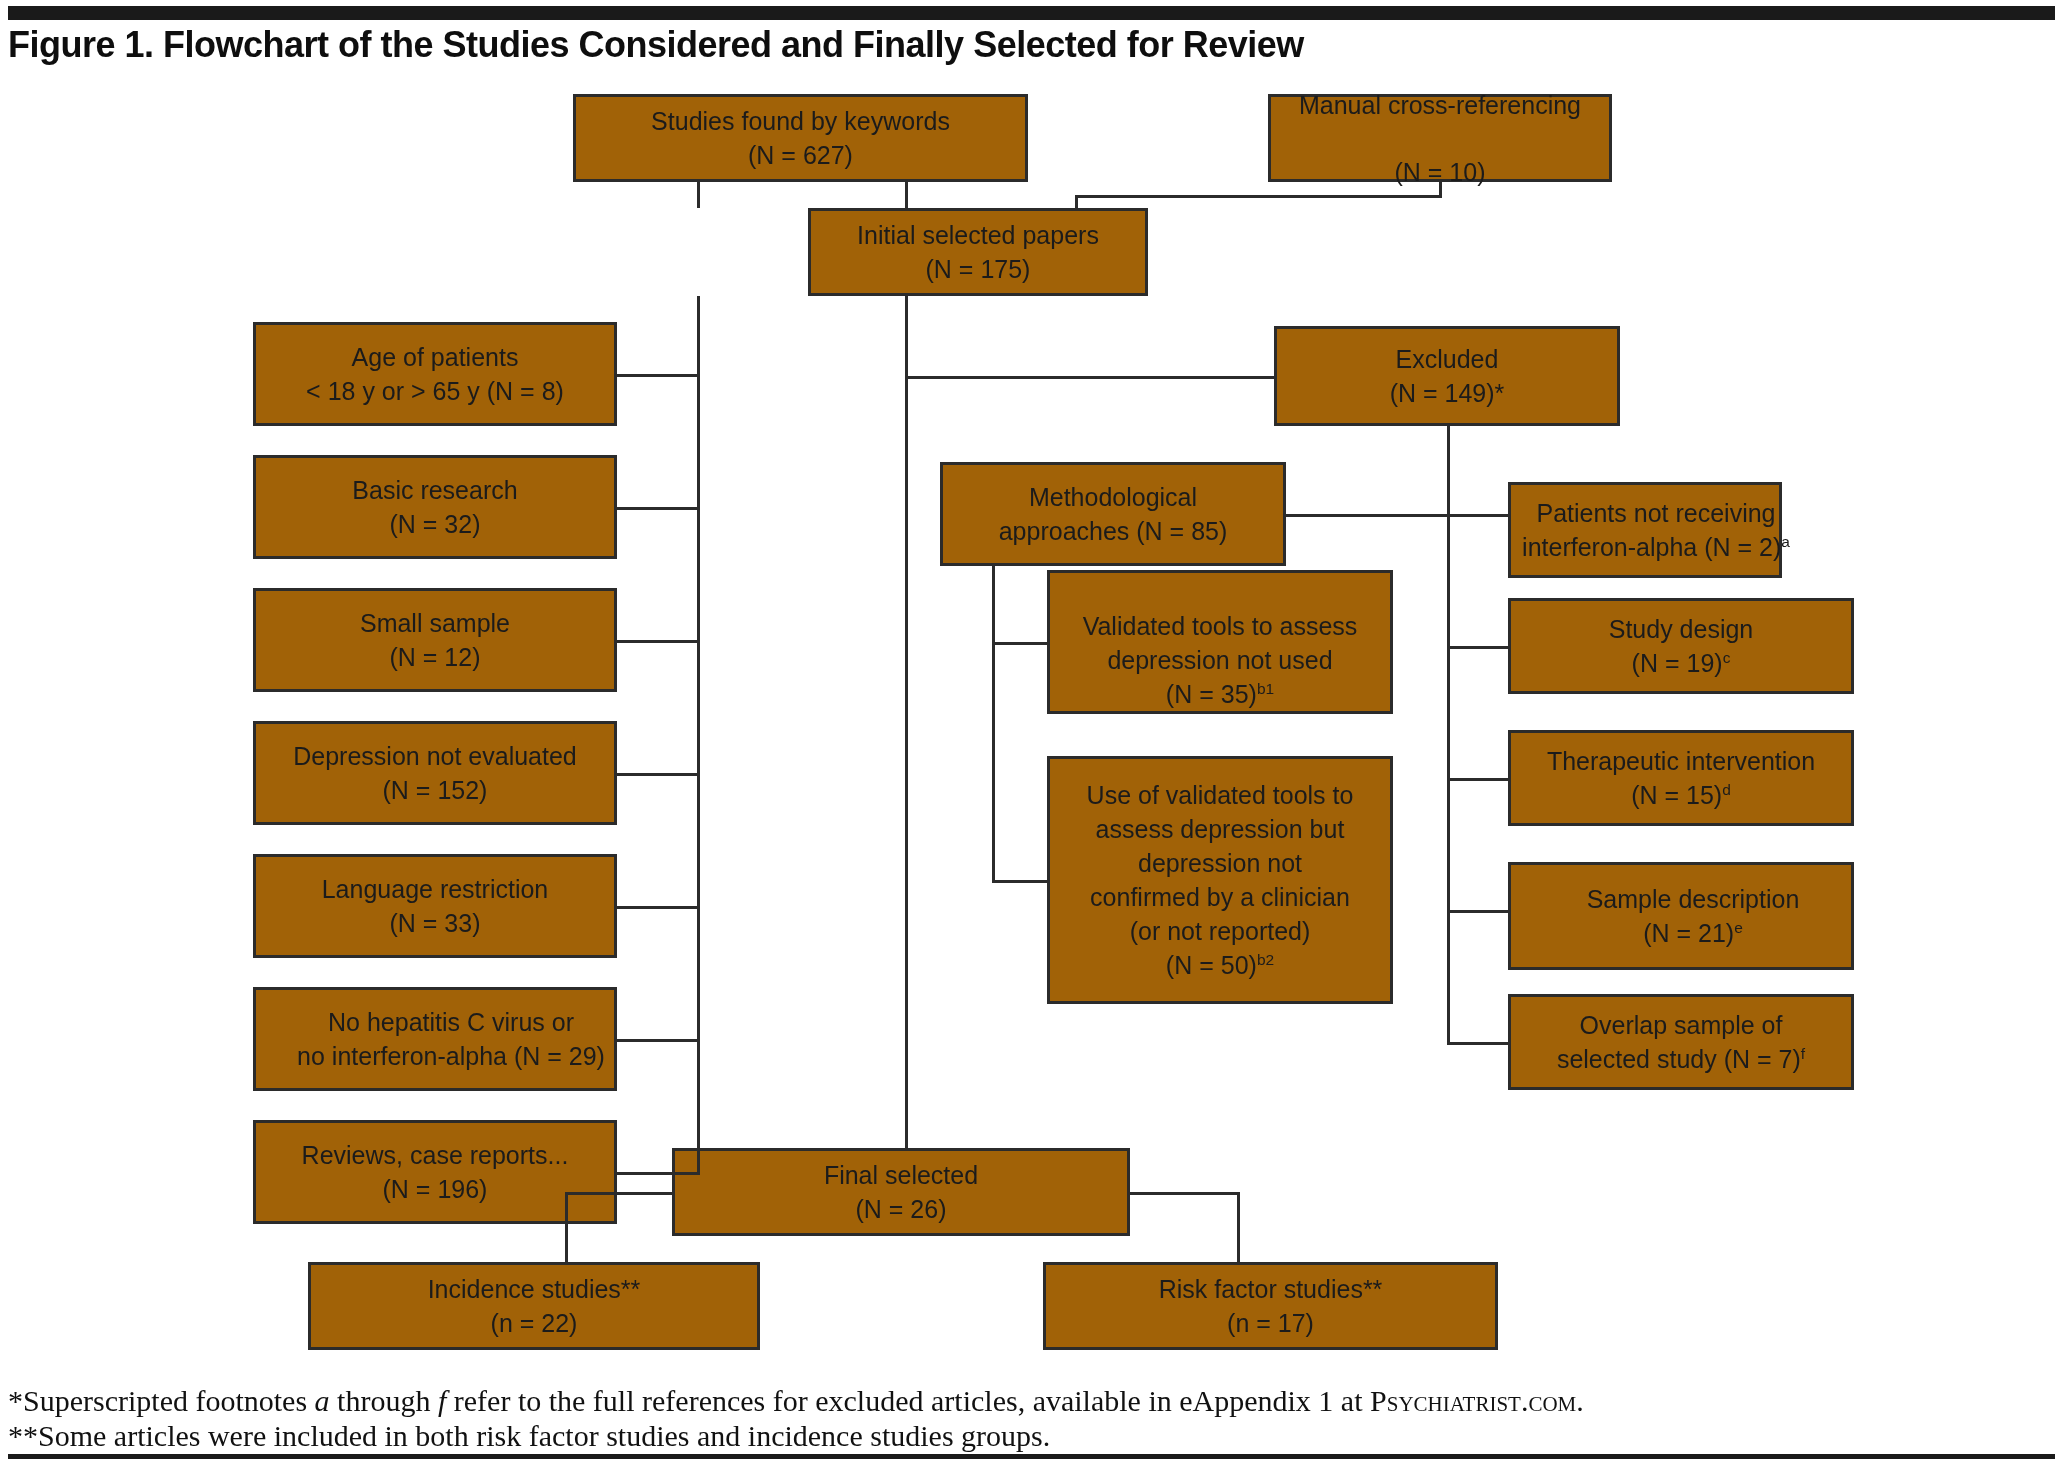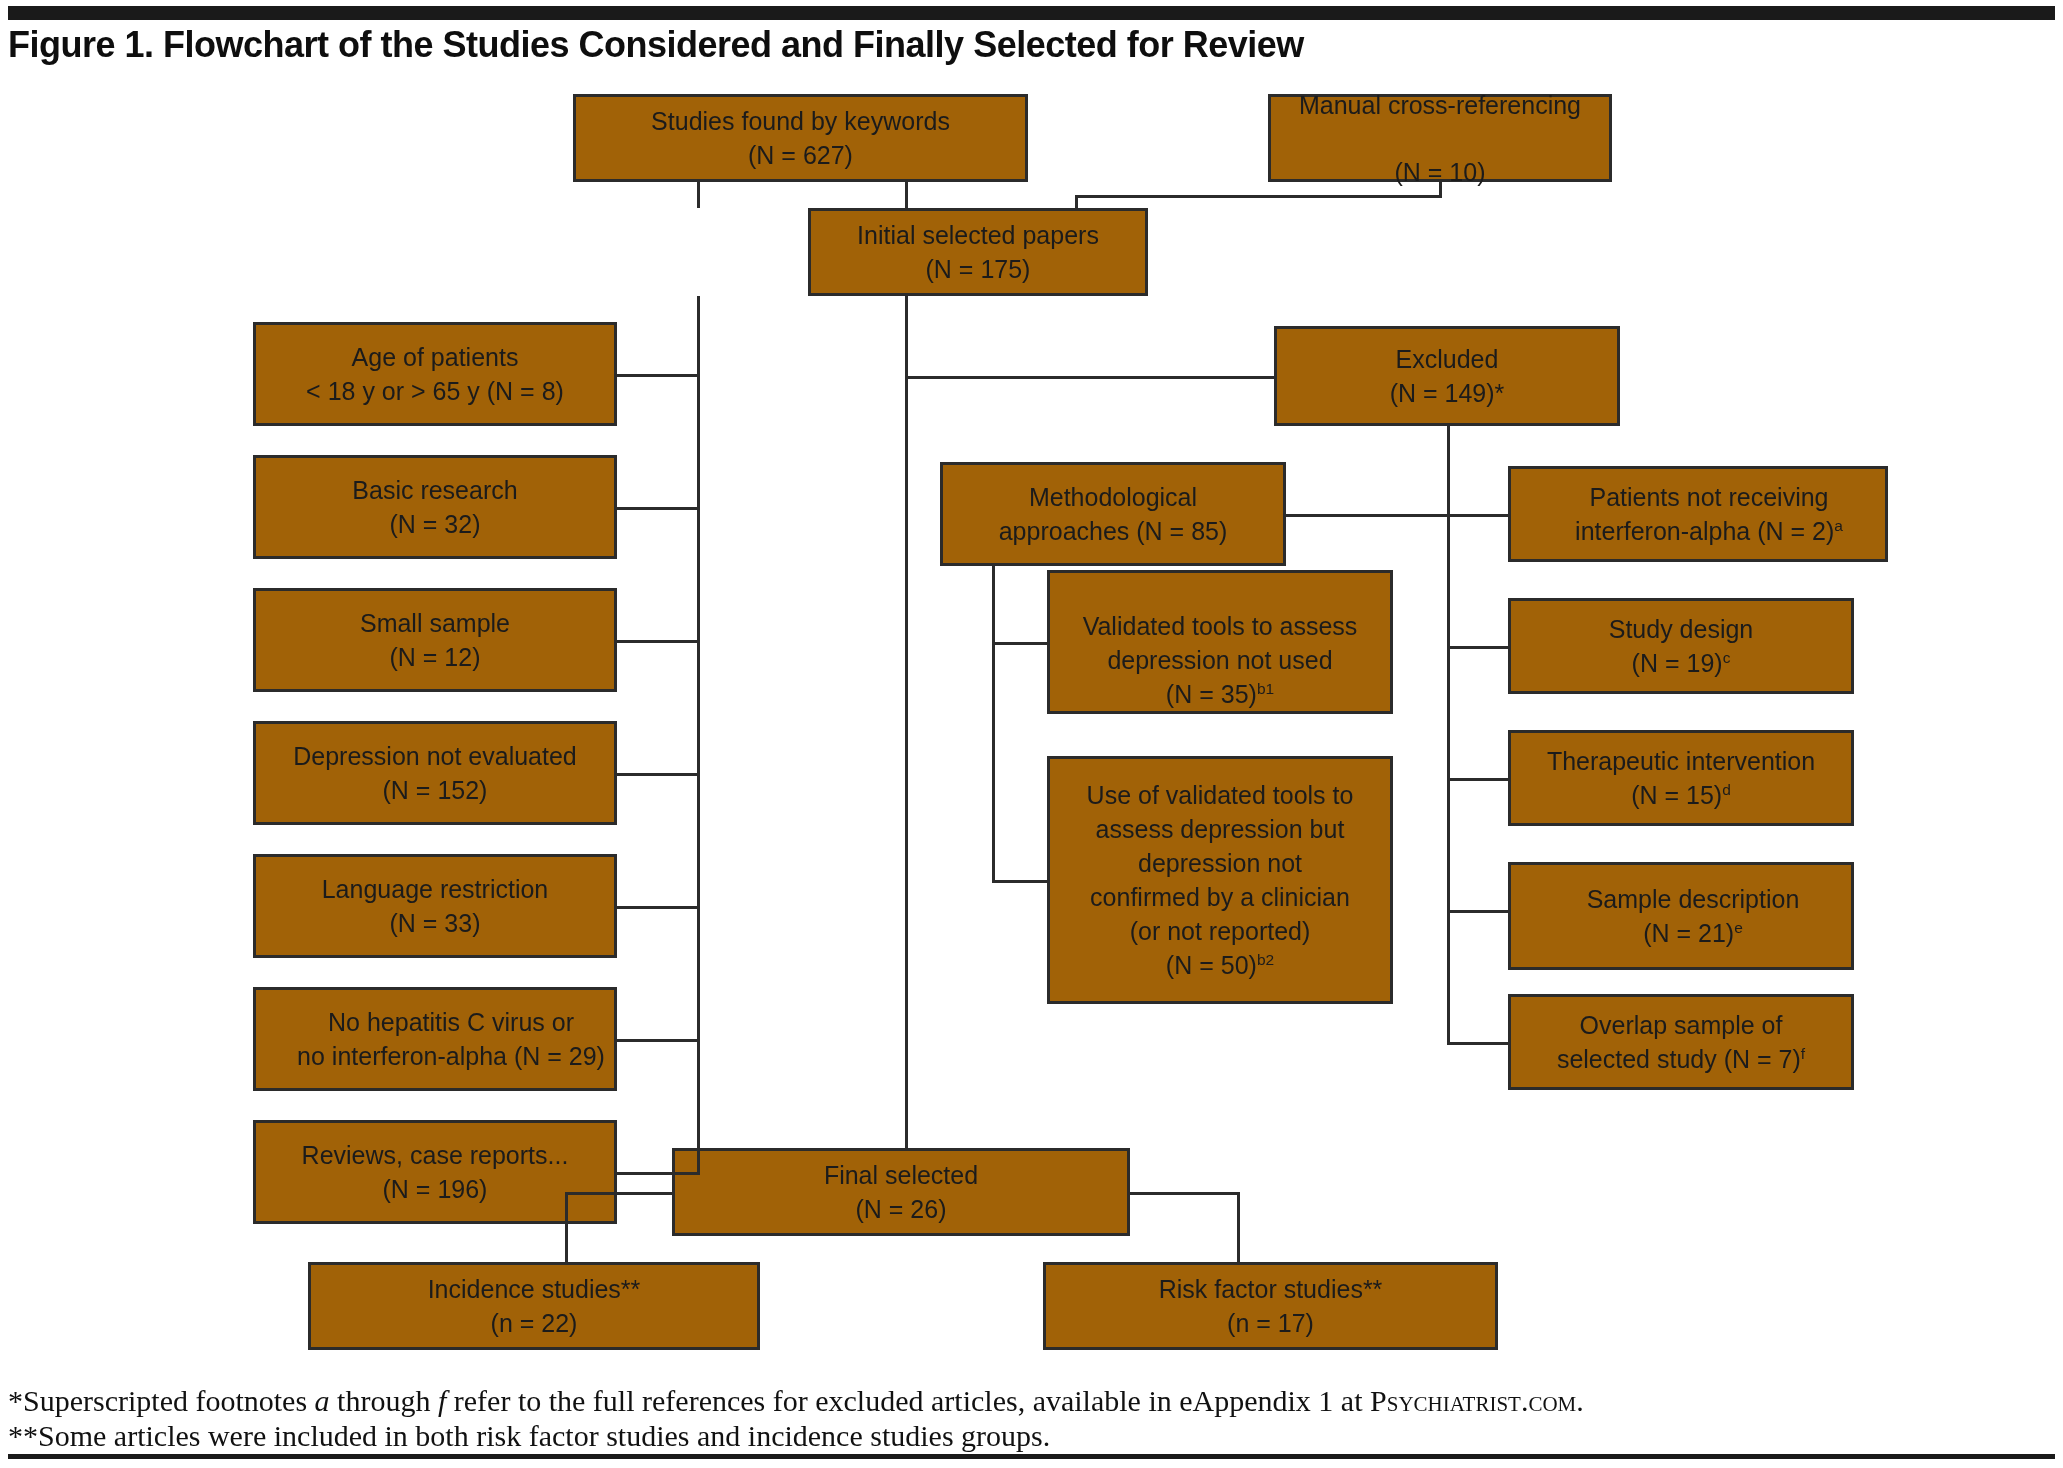--- a/index.html
+++ b/index.html
@@ -76,21 +76,21 @@
   <div class="box" style="left:1274px;top:326px;width:346px;height:100px;">
     <div class="ln">Excluded</div>
     <div class="ln">(N = 149)*</div>
   </div>
 
   <div class="box" style="left:940px;top:462px;width:346px;height:104px;">
     <div class="ln">Methodological</div>
     <div class="ln">approaches (N = 85)</div>
   </div>
 
-  <div class="box" style="left:1508px;top:466px;width:380px;height:96px;padding-left:22px;">
+  <div class="box" style="left:1508px;top:482px;width:274px;height:96px;padding-left:22px;">
     <div class="ln">Patients not receiving</div>
     <div class="ln"><span>interferon-alpha (N = 2)</span><sup>a</sup></div>
   </div>
 
   <div class="box" style="left:1047px;top:570px;width:346px;height:144px;justify-content:flex-end;">
     <div class="ln">Validated tools to assess</div>
     <div class="ln">depression not used</div>
     <div class="ln"><span>(N = 35)</span><sup>b1</sup></div>
   </div>
 

